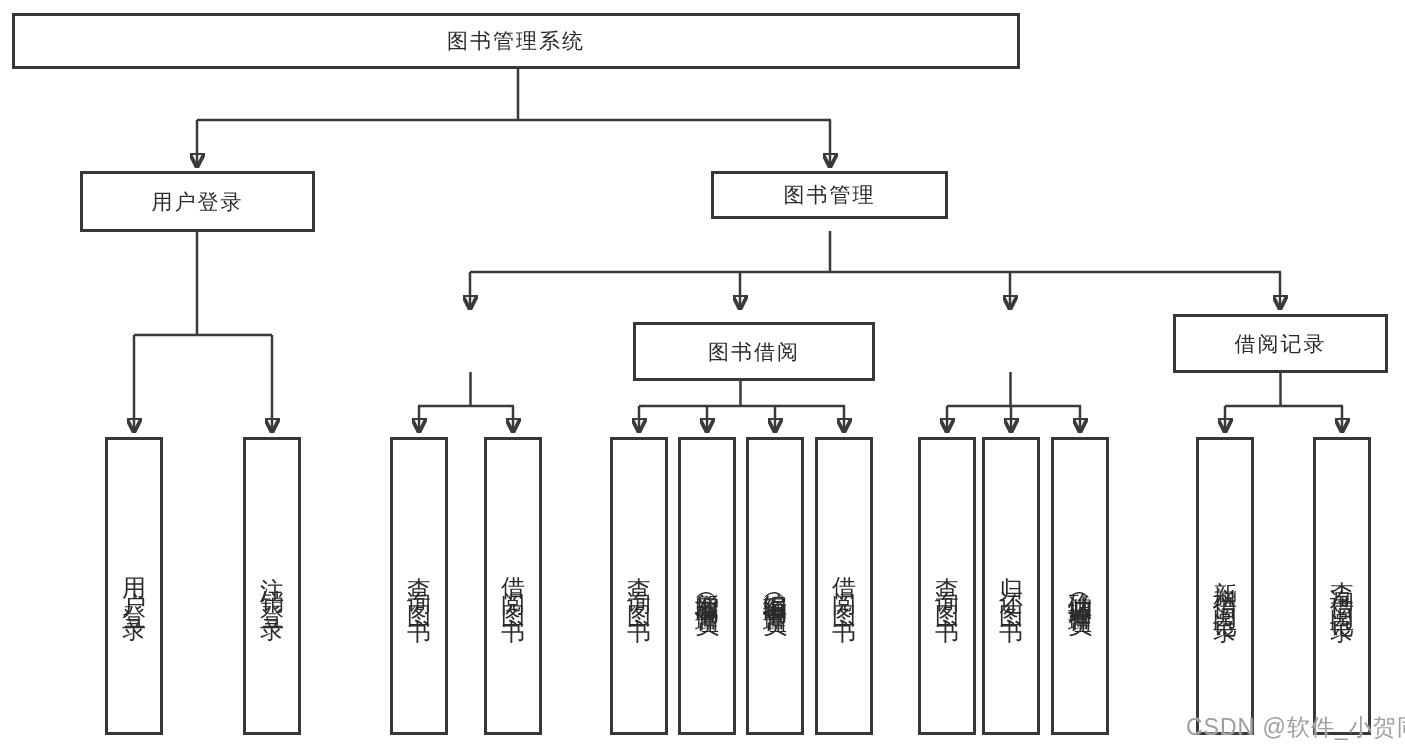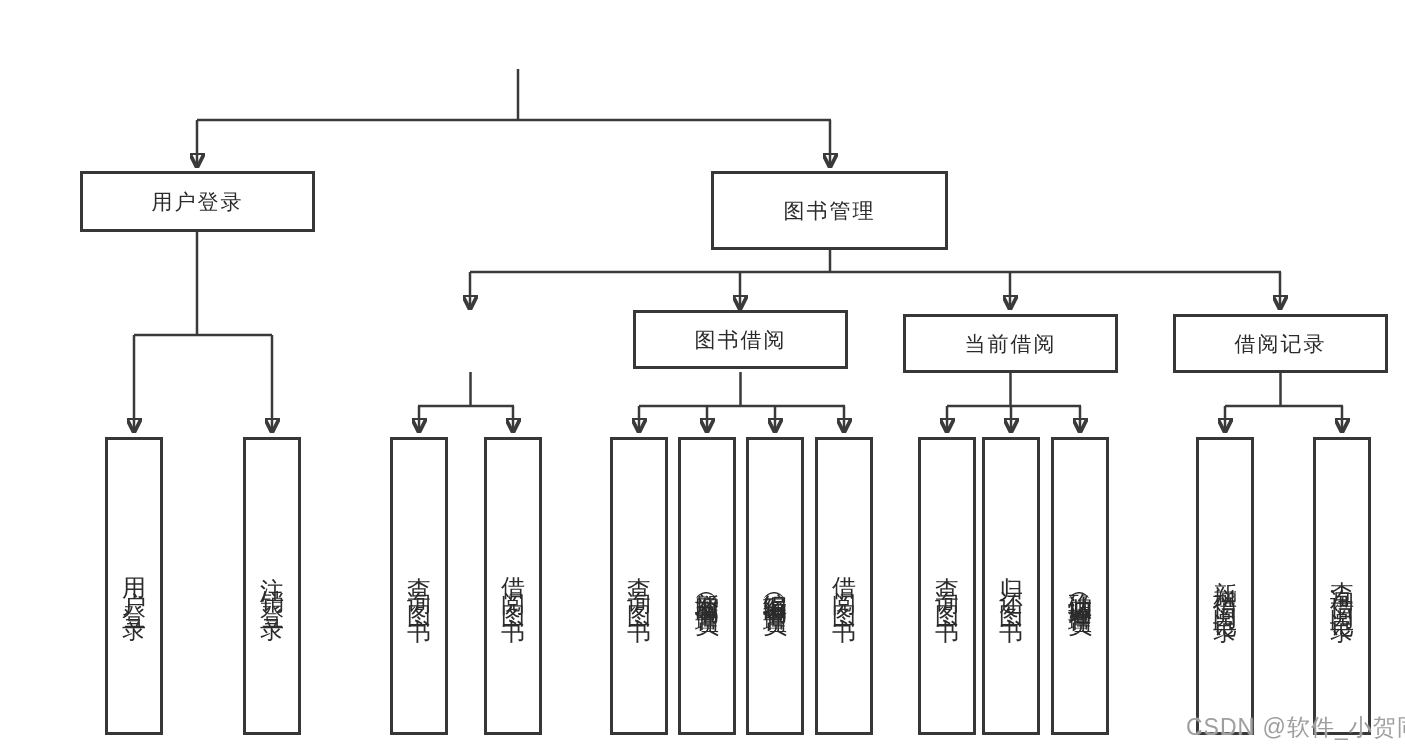--- a/index.html
+++ b/index.html
@@ -14,23 +14,23 @@
     display:flex;align-items:center;justify-content:center;color:#2b2b2b;
   }
   .hlabel{font-size:21px;letter-spacing:2px;white-space:nowrap;}
   .vtext{writing-mode:vertical-rl;text-orientation:upright;font-size:24px;line-height:1;color:#2b2b2b;}
   .ls4{letter-spacing:14px;}
   .ls6{letter-spacing:8px;}
   .ls9{letter-spacing:3px;}
   
   .n-root{left:12px;top:13px;width:1008px;height:56px;}
   .n-l2a{left:80px;top:171px;width:235px;height:61px;}
-  .n-l2b{left:711px;top:171px;width:237px;height:79px;}
+  .n-l2b{left:711px;top:171px;width:237px;height:48px;}
   .n-l3a{left:363px;top:314px;width:215px;height:59px;}
-  .n-l3b{left:633px;top:310px;width:215px;height:59px;}
+  .n-l3b{left:633px;top:322px;width:242px;height:59px;}
   .n-l3c{left:903px;top:314px;width:215px;height:59px;}
   .n-l3d{left:1173px;top:314px;width:215px;height:59px;}
   .leaf{top:437px;width:58px;height:298px;}
   .f1{left:105px;}  .f2{left:243px;}
   .f3{left:390px;}  .f4{left:484px;}
   .f5{left:610px;}  .f6{left:678px;}  .f7{left:746px;}  .f8{left:815px;}
   .f9{left:918px;}  .f10{left:982px;} .f11{left:1051px;}
   .f12{left:1196px;}.f13{left:1313px;}
   .watermark{
     position:absolute;left:1186px;top:712px;font-size:23px;letter-spacing:1px;
@@ -72,33 +72,33 @@
     <line x1="707" y1="406" x2="707" y2="430" marker-end="url(#arrow)"></line>
     <line x1="775" y1="406" x2="775" y2="430" marker-end="url(#arrow)"></line>
     <line x1="844" y1="406" x2="844" y2="430" marker-end="url(#arrow)"></line>
     <line x1="947" y1="406" x2="947" y2="430" marker-end="url(#arrow)"></line>
     <line x1="1011" y1="406" x2="1011" y2="430" marker-end="url(#arrow)"></line>
     <line x1="1080" y1="406" x2="1080" y2="430" marker-end="url(#arrow)"></line>
     <line x1="1225" y1="406" x2="1225" y2="430" marker-end="url(#arrow)"></line>
     <line x1="1342" y1="406" x2="1342" y2="430" marker-end="url(#arrow)"></line>
   </svg>
 
+  <div class="node n-root">
+    <span class="hlabel">图书管理系统</span>
+  </div>
 
   <div class="node n-l2a">
     <span class="hlabel">用户登录</span>
   </div>
   <div class="node n-l2b">
     <span class="hlabel">图书管理</span>
   </div>
 
   <div class="node n-l3b">
     <span class="hlabel">图书借阅</span>
-  </div>
-  <div class="node n-l3c">
-    <span class="hlabel">当前借阅</span>
   </div>
   <div class="node n-l3d">
     <span class="hlabel">借阅记录</span>
   </div>
 
   <div class="node leaf f1">
     <span class="vtext ls4">用户登录</span>
   </div>
   <div class="node leaf f2">
     <span class="vtext ls4">注销登录</span>

